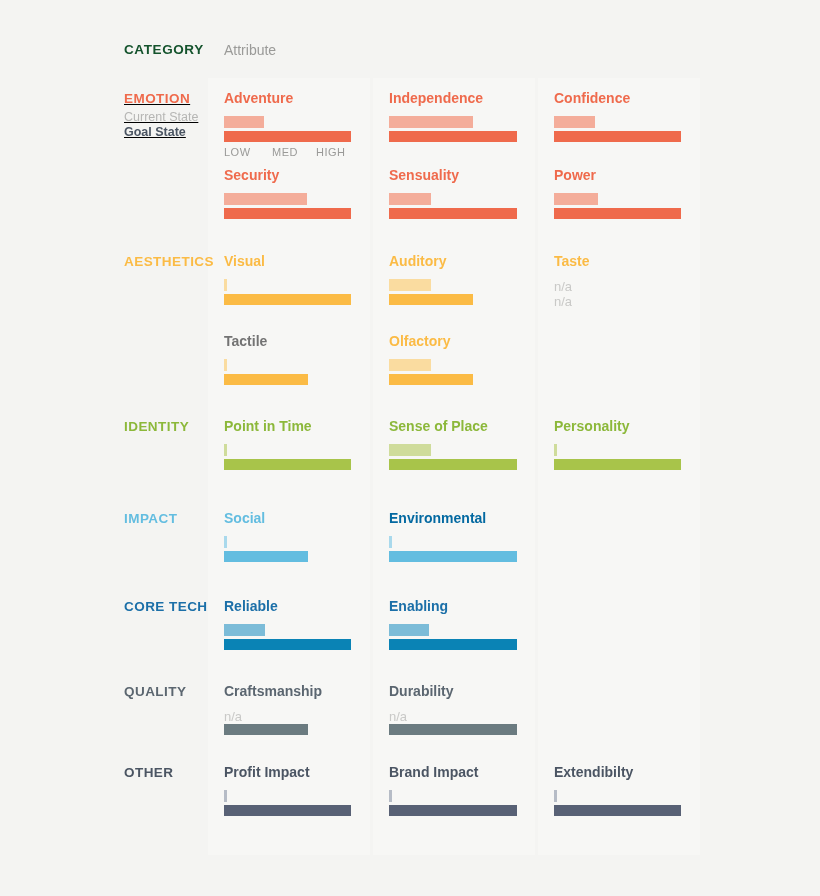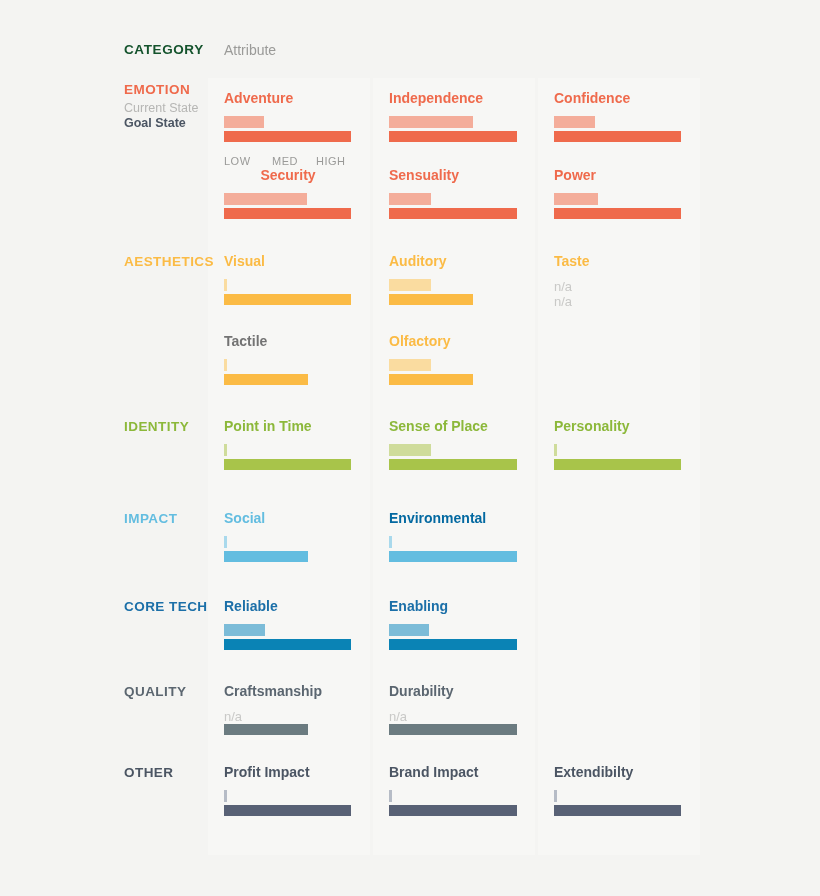--- a/index.html
+++ b/index.html
@@ -72,40 +72,39 @@
   .na-2{margin-top:3px;}
 
   
   .scale{
     position:relative;width:128px;margin-top:4px;height:14px;
   }
   .scale span{
     position:absolute;top:0;
     font-size:11px;letter-spacing:0.5px;color:#9a9a98;
     font-weight:400;
-    margin-top:9px;
   }
   .scale .s-low{left:0;}
   .scale .s-med{left:48px;}
   .scale .s-high{left:92px;}
 </style>
 </head>
 <body>
 
 <div id="chart-root">
 
   <div class="col-band band-1"></div>
   <div class="col-band band-2"></div>
   <div class="col-band band-3"></div>
 
   <div class="hdr hdr-category">CATEGORY</div>
   <div class="hdr hdr-attribute">Attribute</div>
 
   <div id="categories-layer">
-      <div class="cat" style="top: 82px;">
+      <div class="cat" style="top: 91px; text-decoration: underline;">
         <div class="cat-name" style="color: rgb(239, 106, 76);">EMOTION</div>
         <div class="cat-sub">
           <span class="cs">Current State</span>
           <span class="gs">Goal State</span>
         </div>
       </div>
       <div class="cat" style="top: 254px;">
         <div class="cat-name" style="color: rgb(251, 187, 69);">AESTHETICS</div>
       </div>
       <div class="cat" style="top: 419px;">
@@ -145,21 +144,21 @@
         </div>
       </div>
       <div class="attr" style="left: 554px; top: 90px;">
         <div class="attr-label" style="color: rgb(239, 106, 76);">Confidence</div>
         <div class="bars">
           <div class="bar-cur" style="width: 41px; background: rgb(244, 173, 154);"></div>
           <div class="bar-goal" style="width: 127px; background: rgb(239, 106, 76);"></div>
         </div>
       </div>
       <div class="attr" style="left: 224px; top: 167px;">
-        <div class="attr-label" style="color: rgb(239, 106, 76); text-align: center;">Security</div>
+        <div class="attr-label" style="color: rgb(239, 106, 76);">Security</div>
         <div class="bars">
           <div class="bar-cur" style="width: 83px; background: rgb(244, 173, 154);"></div>
           <div class="bar-goal" style="width: 127px; background: rgb(239, 106, 76);"></div>
         </div>
       </div>
       <div class="attr" style="left: 389px; top: 167px;">
         <div class="attr-label" style="color: rgb(239, 106, 76);">Sensuality</div>
         <div class="bars">
           <div class="bar-cur" style="width: 42px; background: rgb(244, 173, 154);"></div>
           <div class="bar-goal" style="width: 128px; background: rgb(239, 106, 76);"></div>

